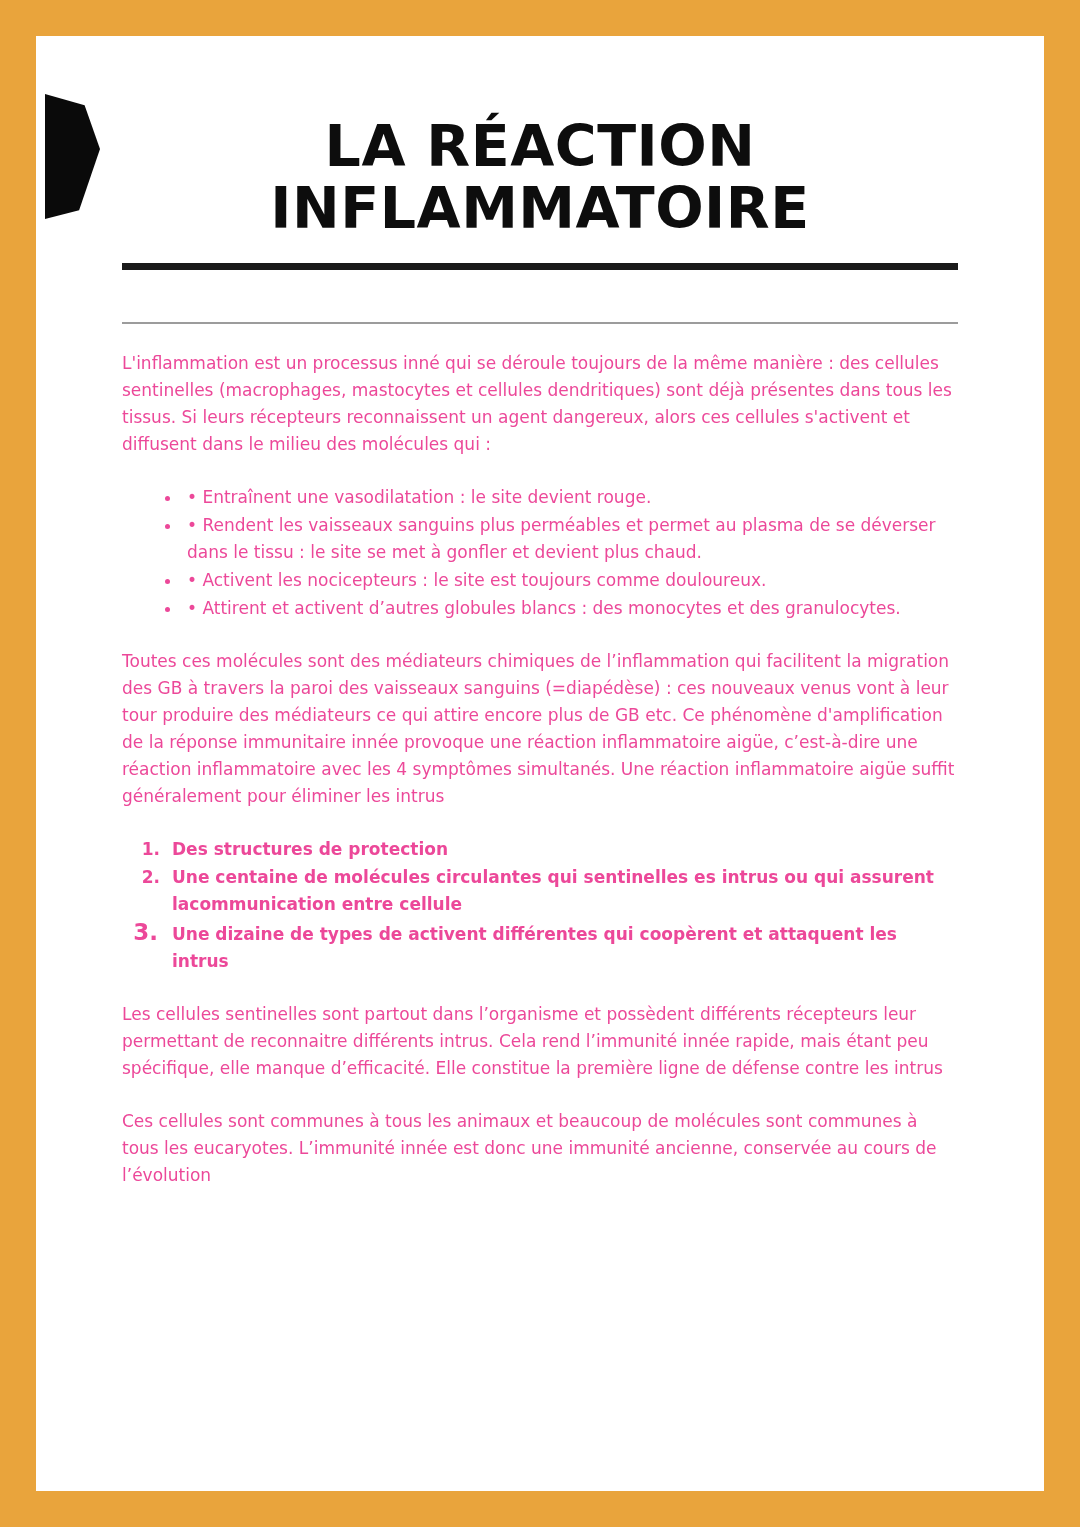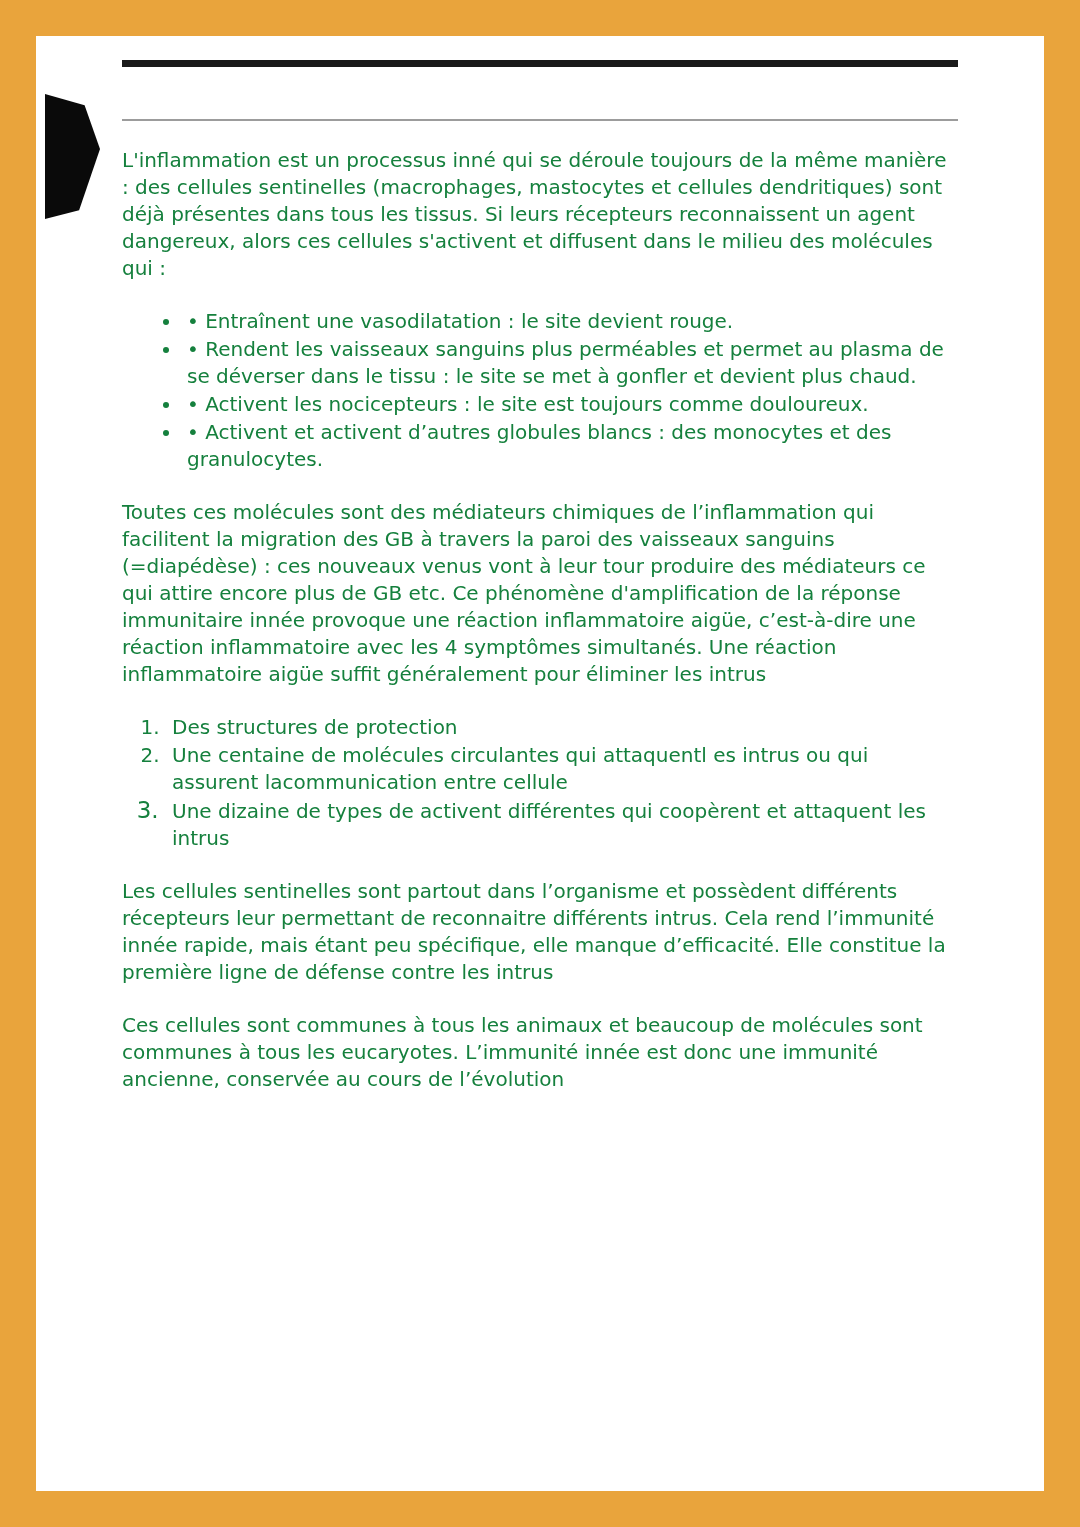--- a/index.html
+++ b/index.html
@@ -41,72 +41,74 @@
     margin-top: 24px;
     height: 7px;
     background: #1a1a1a;
   }
   .rule-thin {
     margin-top: 52px;
     height: 2px;
     background: #9c9c9c;
   }
   .body-text {
-    font-size: 20px;
+    font-size: 17px;
     line-height: 27px;
-    color: #15803d;
+    color: #ec4899;
   }
   p.para { margin-top: 26px; }
   ul.bullet-list {
     margin: 26px 0 0 60px;
     list-style: disc;
   }
   ul.bullet-list li {
     padding-left: 5px;
     margin-bottom: 1px;
   }
   ol.numbered-list {
     margin: 26px 0 0 44px;
   }
   ol.numbered-list li {
     padding-left: 6px;
     margin-bottom: 1px;
+    font-weight: bold;
   }
   ol.numbered-list li:nth-child(3)::marker {
     font-size: 23px;
   }
 </style>
 </head>
 <body>
 
 <div class="page">
 
   <div class="bookmark"></div>
 
+  <h1 class="title">LA RÉACTION INFLAMMATOIRE</h1>
 
   <div class="rule-thick"></div>
   <div class="rule-thin"></div>
 
   <div class="body-text">
 
     <p class="para">L'inflammation est un processus inné qui se déroule toujours de la même manière : des cellules sentinelles (macrophages, mastocytes et cellules dendritiques) sont déjà présentes dans tous les tissus. Si leurs récepteurs reconnaissent un agent dangereux, alors ces cellules s'activent et diffusent dans le milieu des molécules qui :</p>
 
     <ul class="bullet-list">
       <li>• Entraînent une vasodilatation : le site devient rouge.</li>
       <li>• Rendent les vaisseaux sanguins plus perméables et permet au plasma de se déverser dans le tissu : le site se met à gonfler et devient plus chaud.</li>
       <li>• Activent les nocicepteurs : le site est toujours comme douloureux.</li>
-      <li>• Activent et activent d’autres globules blancs : des monocytes et des granulocytes.</li>
+      <li>• Attirent et activent d’autres globules blancs : des monocytes et des granulocytes.</li>
     </ul>
 
     <p class="para">Toutes ces molécules sont des médiateurs chimiques de l’inflammation qui facilitent la migration des GB à travers la paroi des vaisseaux sanguins (=diapédèse) : ces nouveaux venus vont à leur tour produire des médiateurs ce qui attire encore plus de GB etc. Ce phénomène d'amplification de la réponse immunitaire innée provoque une réaction inflammatoire aigüe, c’est-à-dire une réaction inflammatoire avec les 4 symptômes simultanés. Une réaction inflammatoire aigüe suffit généralement pour éliminer les intrus</p>
 
 
     <ol class="numbered-list">
       <li>Des structures de protection</li>
-      <li>Une centaine de molécules circulantes qui attaquentl es intrus ou qui assurent lacommunication entre cellule</li>
+      <li>Une centaine de molécules circulantes qui sentinelles es intrus ou qui assurent lacommunication entre cellule</li>
       <li>Une dizaine de types de activent différentes qui coopèrent et attaquent les intrus</li>
     </ol>
 
     <p class="para">Les cellules sentinelles sont partout dans l’organisme et possèdent différents récepteurs leur permettant de reconnaitre différents intrus. Cela rend l’immunité innée rapide, mais étant peu spécifique, elle manque d’efficacité. Elle constitue la première ligne de défense contre les intrus</p>
 
     <p class="para">Ces cellules sont communes à tous les animaux et beaucoup de molécules sont communes à tous les eucaryotes. L’immunité innée est donc une immunité ancienne, conservée au cours de l’évolution</p>
 
   </div>
 
 </div>

